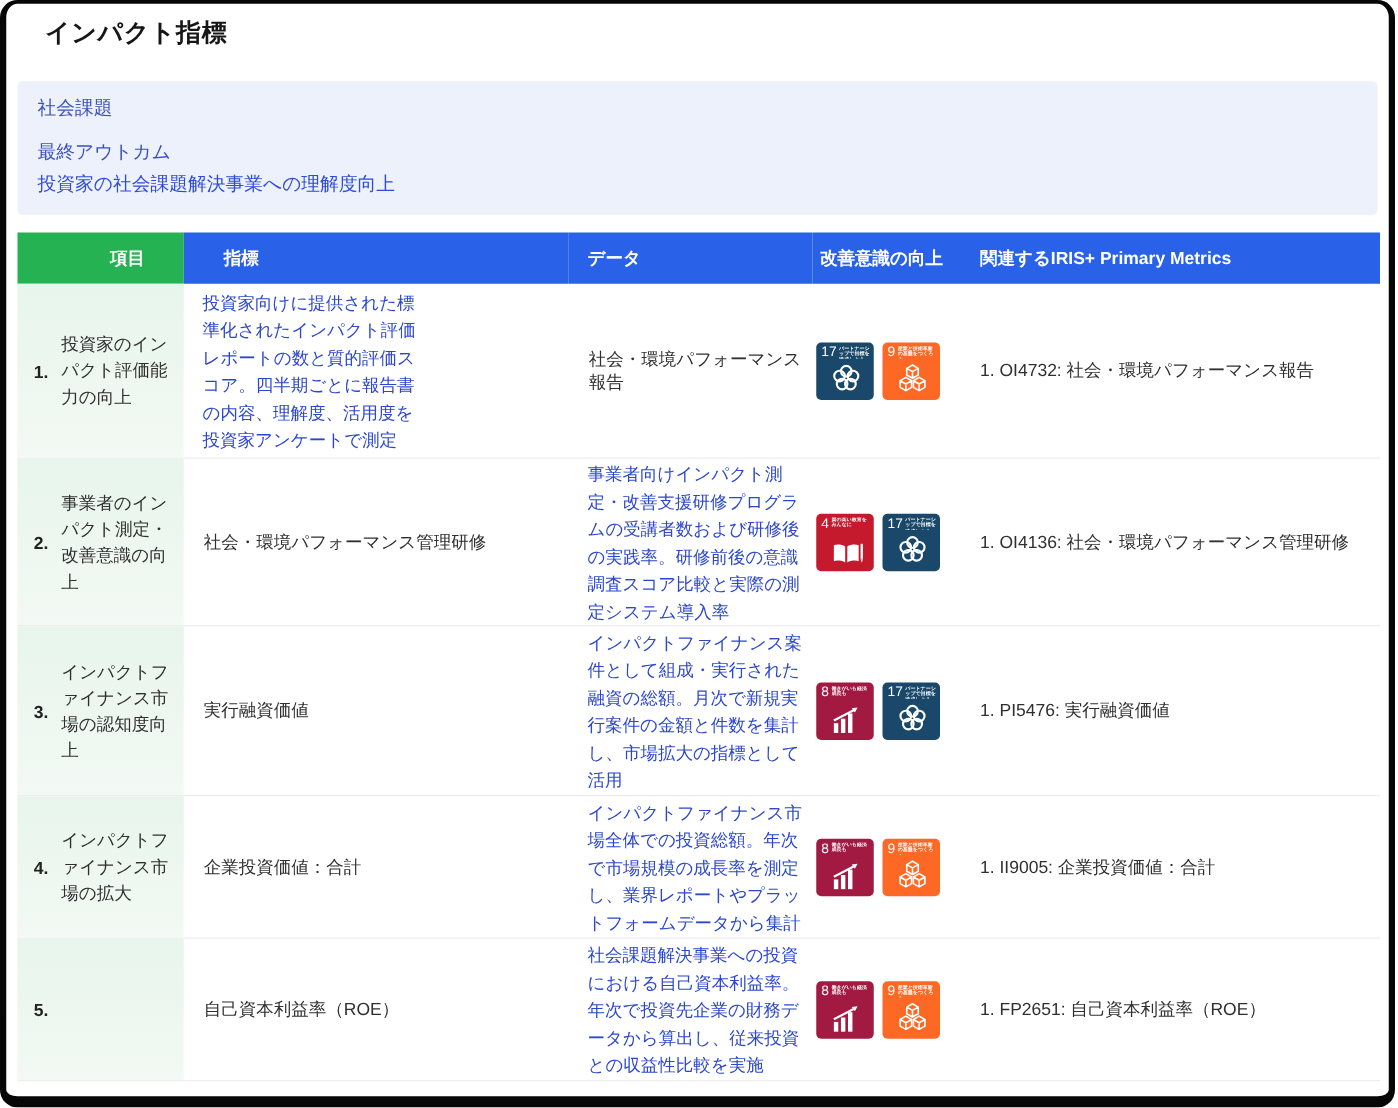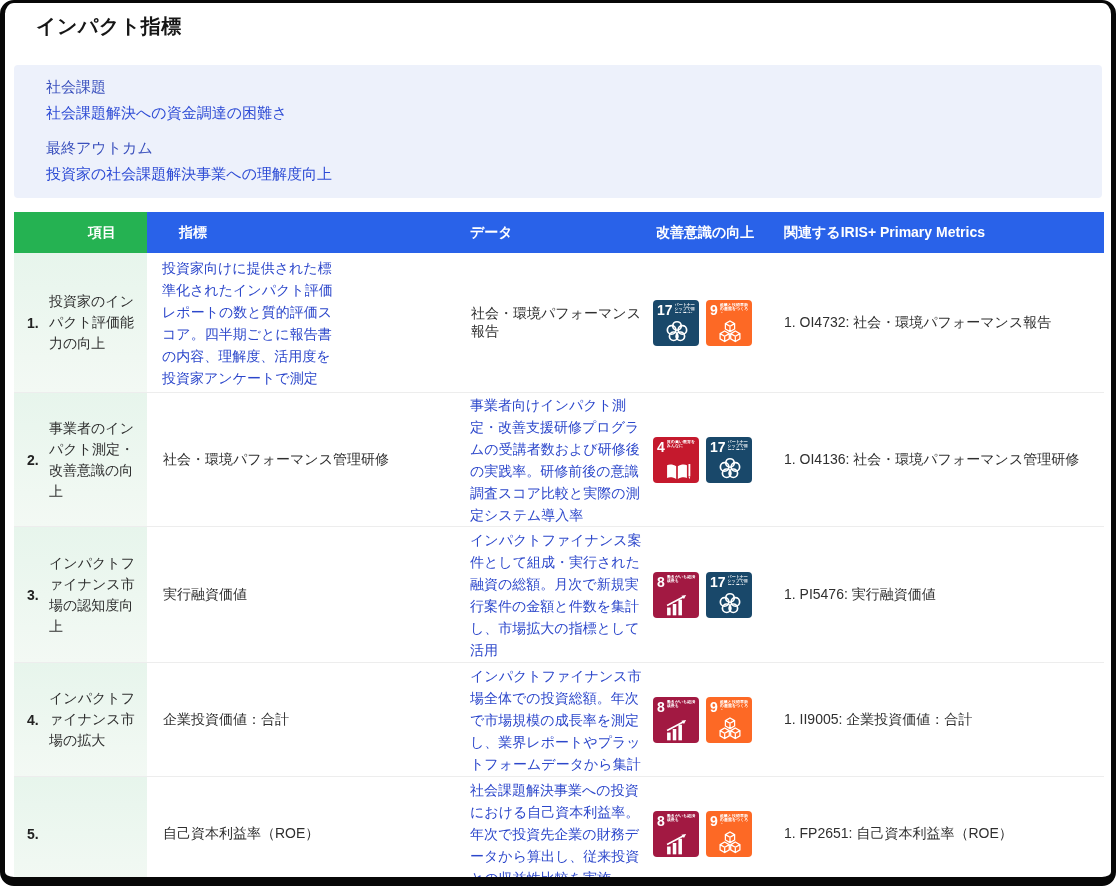--- a/index.html
+++ b/index.html
@@ -18,21 +18,21 @@
     overflow: hidden;
   }
   .page-title {
     font-size: 20px; font-weight: 700; color: #161616;
     margin: 10px 0 0 31px; letter-spacing: .5px;
   }
   .summary {
     margin: 25px 9px 0 9px;
     background: #edf1fb;
     border-radius: 4px;
-    padding: 9px 16px 11px 32px;
+    padding: 9px 16px 11px 16px;
   }
   .summary-group { margin-bottom: 9px; }
   .summary-group:last-child { margin-bottom: 0; }
   .summary-label { font-size: 15px; line-height: 26px; color: #3a50bd; }
   .summary-value { font-size: 15px; line-height: 26px; color: #2d4bd5; }
 
   .table { margin: 14px 9px 0 9px; width: 1090px; }
   .thead {
     display: grid;
     grid-template-columns: 133px 308px 195px 122px 1fr;
@@ -75,38 +75,37 @@
   .c-iris { padding-left: 12px; color: #2f2f2f; }
 
   .sdg {
     width: 46px; height: 46px; flex: none;
     border-radius: 4px; color: #fff;
     padding: 3px 3px 2px 4px;
     display: flex; flex-direction: column;
     overflow: hidden;
   }
   .sdg-top { display: flex; align-items: flex-start; gap: 2px; }
-  .sdg-num { font-size: 14px; font-weight: 700; line-height: 1; }
+  .sdg-num { font-size: 11px; font-weight: 400; line-height: 1; }
   .sdg-label {
     font-size: 4px; line-height: 1.2; font-weight: 600;
     max-height: 10px; overflow: hidden; letter-spacing: 0;
   }
   .sdg-glyph { flex: 1; display: flex; align-items: center; justify-content: center; }
   .sdg-glyph svg { width: 34px; height: 30px; display: block; }
 </style>
 </head>
 <body>
 
 <div class="frame">
   <h1 class="page-title">インパクト指標</h1>
 
   <section class="summary">
     <div class="summary-group">
       <div class="summary-label">社会課題</div>
-      <div class="summary-value">社会課題解決への資金調達の困難さ</div>
     </div>
     <div class="summary-group">
       <div class="summary-label">最終アウトカム</div>
       <div class="summary-value">投資家の社会課題解決事業への理解度向上</div>
     </div>
   </section>
 
   <section class="table">
     <header class="thead">
       <div class="th th-item">項目</div>

